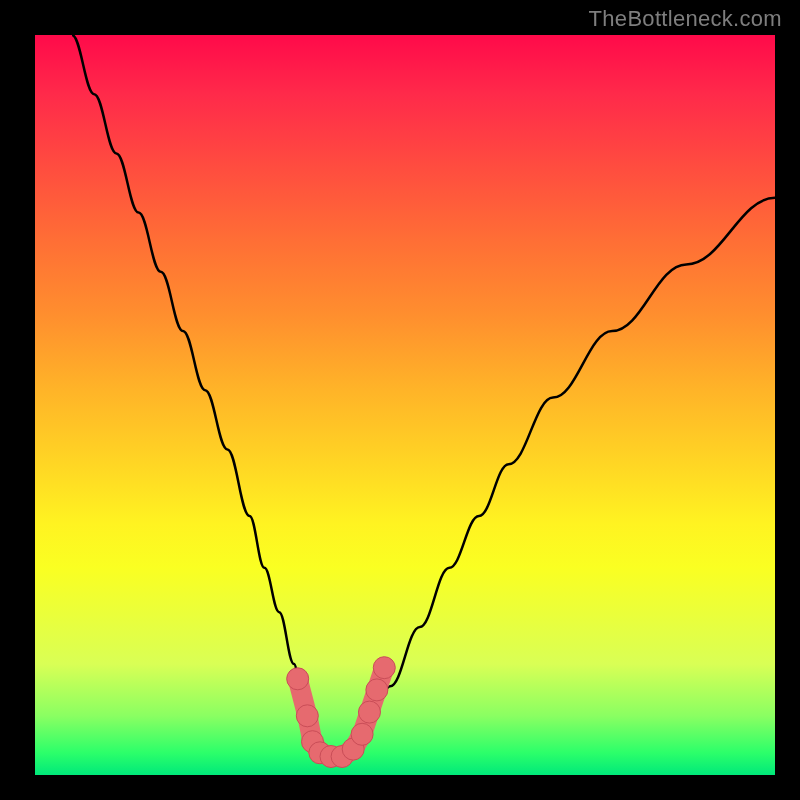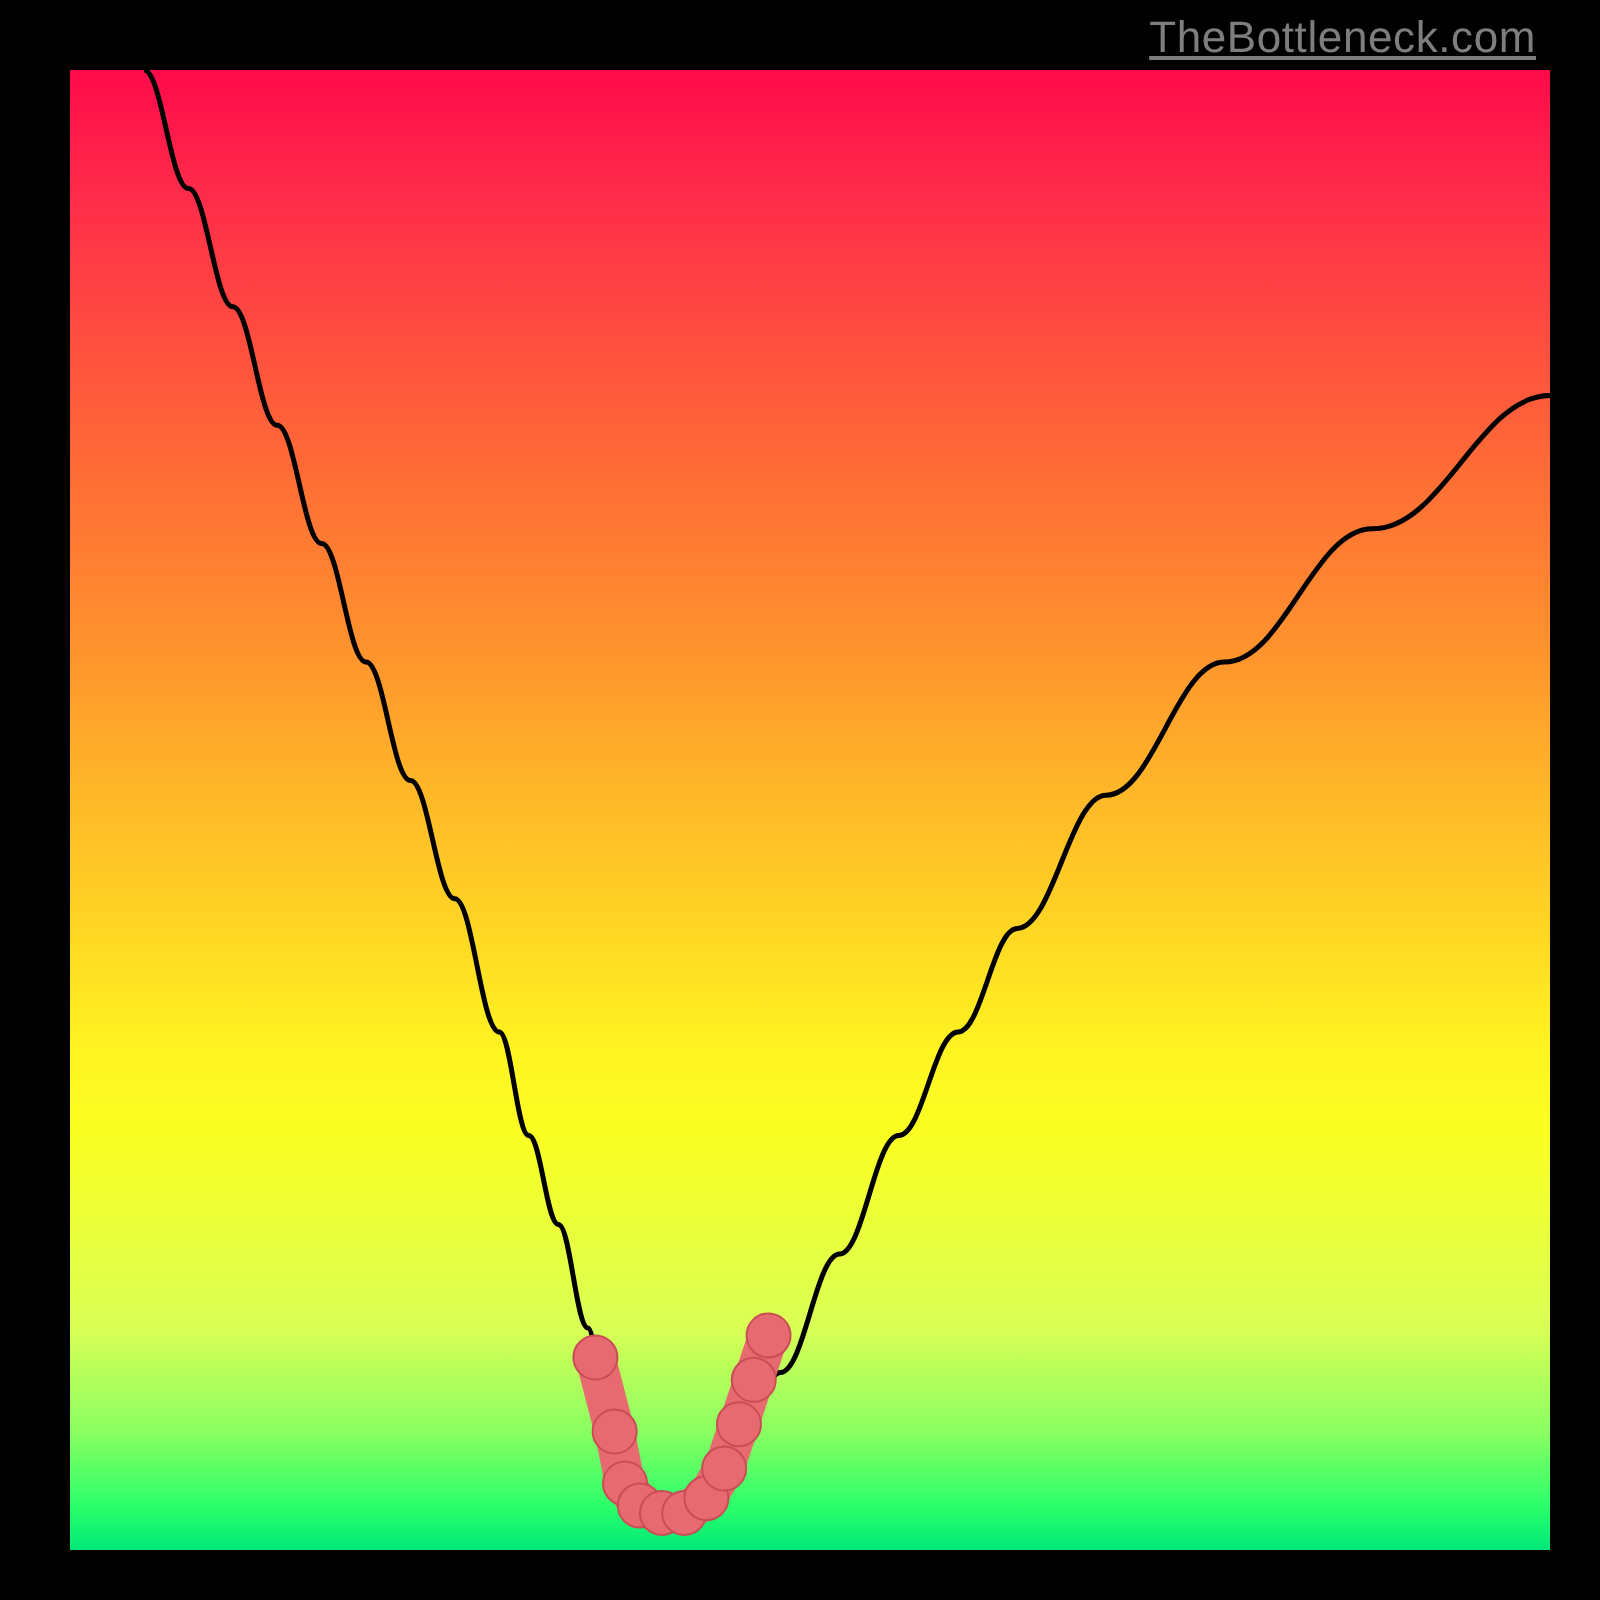--- a/index.html
+++ b/index.html
@@ -34,25 +34,24 @@
       #faff22 72%,
       #d9ff55 85%,
       #8aff62 92%,
       #2cff6a 97%,
       #00e87a 100%
     );
   }
   .attribution {
     position: absolute;
     top: 6px;
-    right: 32px;
+    right: 18px;
     color: #7e7e7e;
     font-size: 22px;
     letter-spacing: 0.3px;
-    text-decoration: underline;
   }
   svg {
     position: absolute;
     left: 0;
     top: 0;
   }
 </style>
 </head>
 <body>
 

